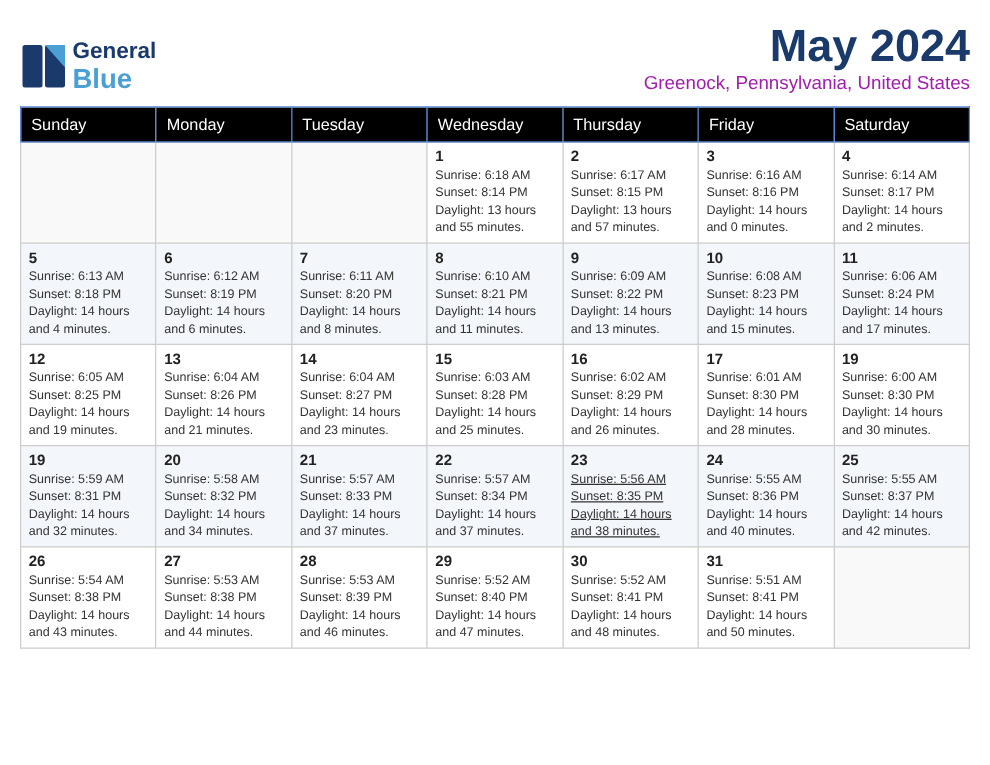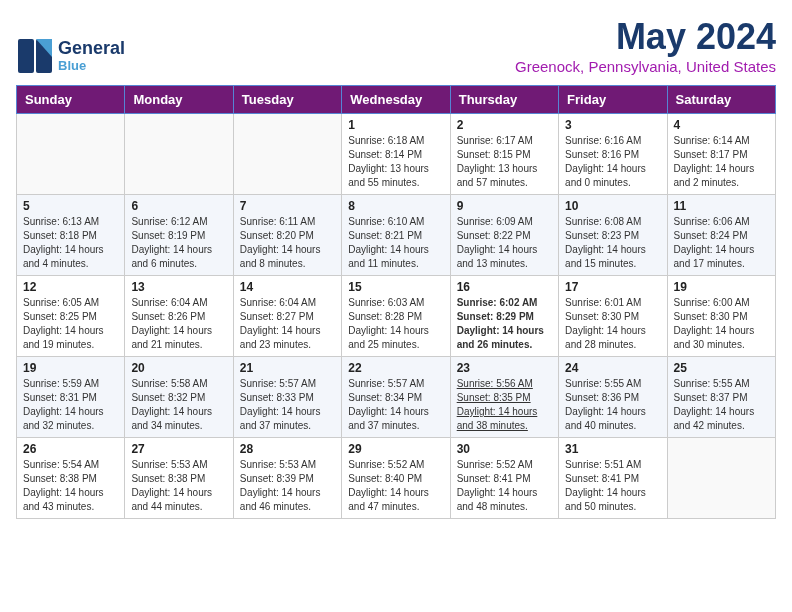--- a/index.html
+++ b/index.html
@@ -32,24 +32,24 @@
     .subtitle {
       font-size: 15px;
       color: #a21caf;
     }
     .calendar {
       width: 100%;
       border-collapse: collapse;
       border: 1px solid #ccc;
     }
     .calendar th {
-      background-color: #701a75;
+      background-color: #000000;
       color: #fff;
       font-size: 13px;
-      font-weight: bold;
+      font-weight: normal;
       padding: 6px 8px;
       text-align: left;
       border: 1px solid #5585d4;
     }
     .calendar td {
       vertical-align: top;
       border: 1px solid #ccc;
       padding: 4px 6px;
       font-size: 10.5px;
       color: #222;
@@ -84,21 +84,21 @@
   <div class="logo">
     <div style="display:flex;align-items:center;gap:4px;">
       <svg width="38" height="38" viewBox="0 0 38 38">
         <rect x="0" y="0" width="38" height="38" fill="white"></rect>
         <rect x="2" y="2" width="16" height="34" rx="2" fill="#1a3a6b"></rect>
         <rect x="20" y="2" width="16" height="34" rx="2" fill="#1a3a6b"></rect>
         <polygon points="20,2 36,2 36,20" fill="#4a9fd4"></polygon>
       </svg>
       <div>
         <div style="font-size:18px;font-weight:bold;color:#1a3a6b;line-height:1.1;">General</div>
-        <div style="font-size:13px;font-weight:bold;color:#4a9fd4;line-height:1.1;">Blue</div>
+        <div style="font-size:22px;font-weight:bold;color:#4a9fd4;line-height:1.1;">Blue</div>
       </div>
     </div>
   </div>
   <div class="title-block">
     <div class="main-title">May 2024</div>
     <div class="subtitle">Greenock, Pennsylvania, United States</div>
   </div>
 </div>
 
 <table class="calendar">
@@ -222,21 +222,21 @@
         </td>
         <td>
           <div class="day-number">15</div>
           <div class="day-info" style="white-space: pre-line;">Sunrise: 6:03 AM
 Sunset: 8:28 PM
 Daylight: 14 hours
 and 25 minutes.</div>
         </td>
         <td>
           <div class="day-number">16</div>
-          <div class="day-info" style="white-space: pre-line; font-weight: bold;">Sunrise: 6:02 AM
+          <div class="day-info" style="white-space: pre-line;">Sunrise: 6:02 AM
 Sunset: 8:29 PM
 Daylight: 14 hours
 and 26 minutes.</div>
         </td>
         <td>
           <div class="day-number">17</div>
           <div class="day-info" style="white-space: pre-line;">Sunrise: 6:01 AM
 Sunset: 8:30 PM
 Daylight: 14 hours
 and 28 minutes.</div>

